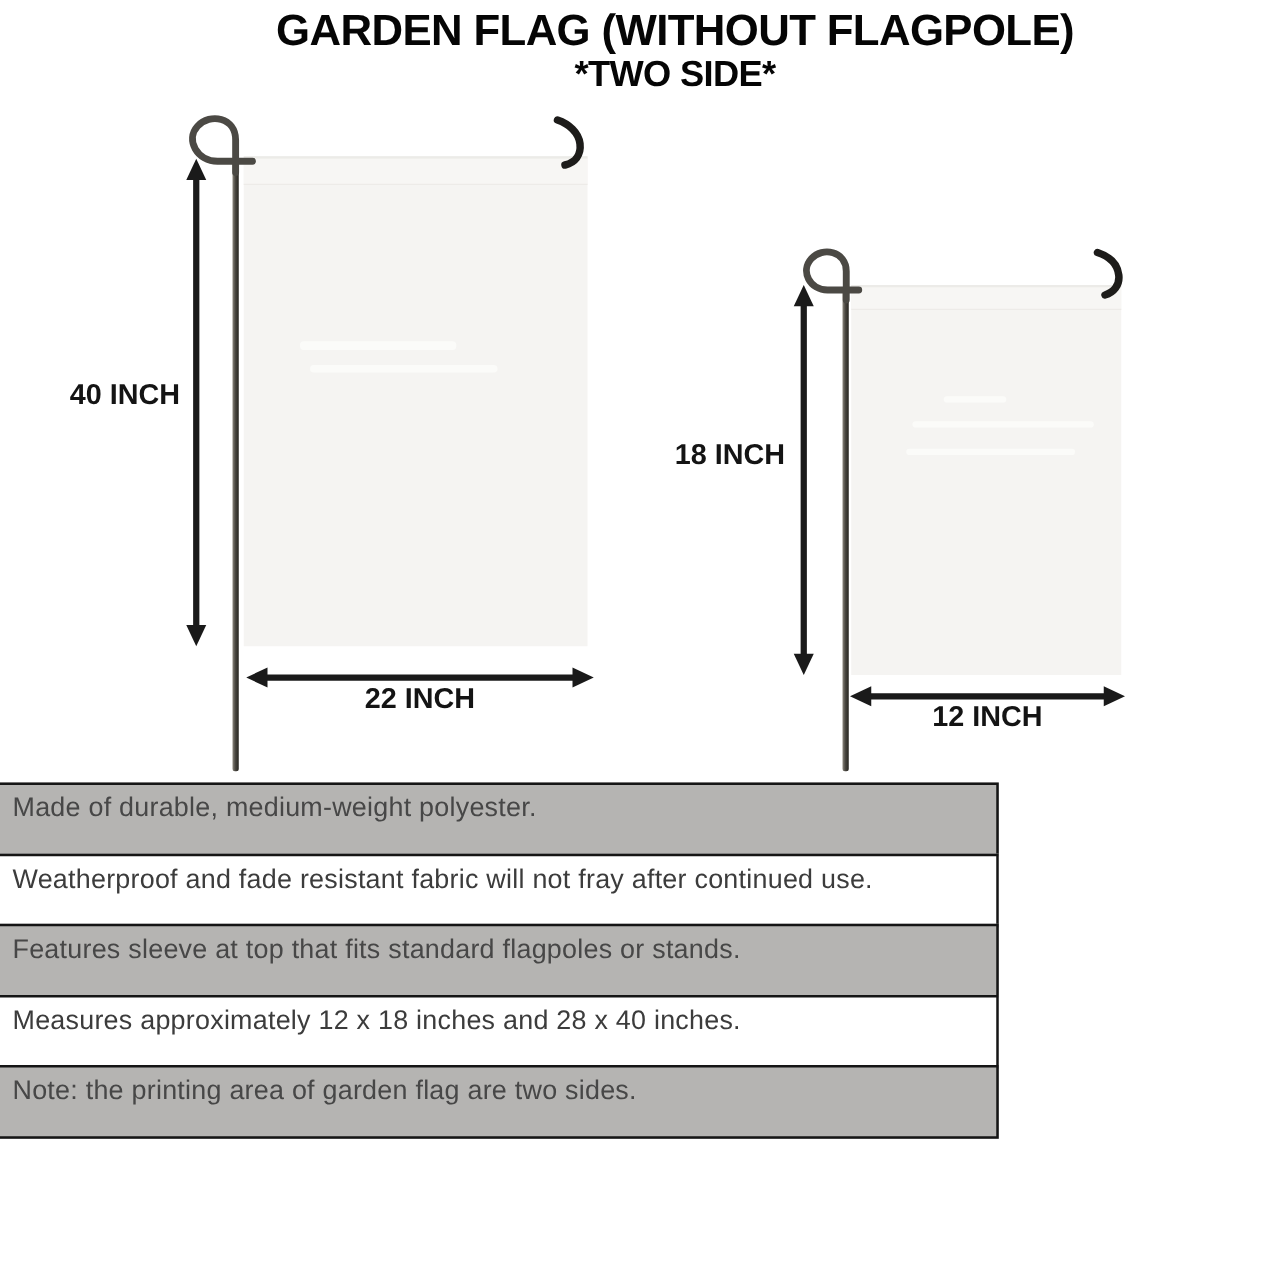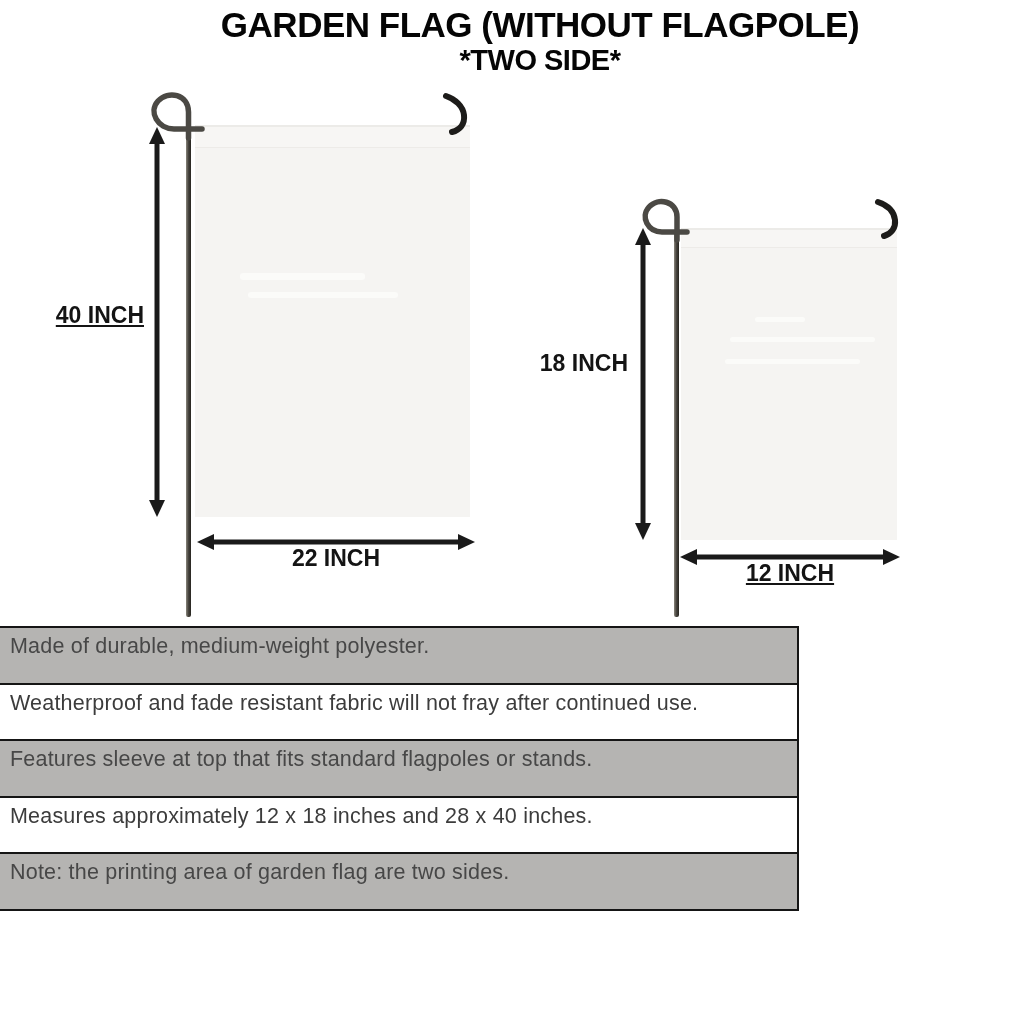--- a/index.html
+++ b/index.html
@@ -67,21 +67,21 @@
 
     <svg class="abs" style="left:438px;top:90px;" width="42" height="48" viewBox="0 0 42 48">
       <path class="hook" d="M 8 6 C 17 9 25 16 26 25 C 27 34 22 40 14 42"></path>
     </svg>
 
     <svg class="abs" style="left:147px;top:126px;" width="20" height="392" viewBox="0 0 20 392">
       <line class="dim-line" x1="10" y1="15" x2="10" y2="377"></line>
       <polygon class="dim-head" points="10,1 2,18 18,18"></polygon>
       <polygon class="dim-head" points="10,391 2,374 18,374"></polygon>
     </svg>
-    <div class="abs dim-label lbl-right" style="left:38px;top:302px;width:106px;text-decoration:underline;">40 INCH</div>
+    <div class="abs dim-label lbl-right" style="left:38px;top:302px;width:106px;">40 INCH</div>
 
     <svg class="abs" style="left:196px;top:532px;" width="280" height="20" viewBox="0 0 280 20">
       <line class="dim-line" x1="15" y1="10" x2="265" y2="10"></line>
       <polygon class="dim-head" points="1,10 18,2 18,18"></polygon>
       <polygon class="dim-head" points="279,10 262,2 262,18"></polygon>
     </svg>
     <div class="abs dim-label lbl-center" style="left:196px;top:545px;width:280px;">22 INCH</div>
   </div>
 
   <div>
@@ -108,21 +108,21 @@
       <polygon class="dim-head" points="10,1 2,18 18,18"></polygon>
       <polygon class="dim-head" points="10,313 2,296 18,296"></polygon>
     </svg>
     <div class="abs dim-label lbl-right" style="left:522px;top:350px;width:106px;text-align:right;">18 INCH</div>
 
     <svg class="abs" style="left:679px;top:547px;" width="222" height="20" viewBox="0 0 222 20">
       <line class="dim-line" x1="15" y1="10" x2="207" y2="10"></line>
       <polygon class="dim-head" points="1,10 18,2 18,18"></polygon>
       <polygon class="dim-head" points="221,10 204,2 204,18"></polygon>
     </svg>
-    <div class="abs dim-label lbl-center" style="left:679px;top:560px;width:222px;text-decoration:underline;">12 INCH</div>
+    <div class="abs dim-label lbl-center" style="left:679px;top:560px;width:222px;">12 INCH</div>
   </div>
 
   <div class="abs feature-table">
     <div class="feature-row shaded">Made of durable, medium-weight polyester.</div>
     <div class="feature-row">Weatherproof and fade resistant fabric will not fray after continued use.</div>
     <div class="feature-row shaded">Features sleeve at top that fits standard flagpoles or stands.</div>
     <div class="feature-row">Measures approximately 12 x 18 inches and 28 x 40 inches.</div>
     <div class="feature-row shaded">Note: the printing area of garden flag are two sides.</div>
   </div>
 

